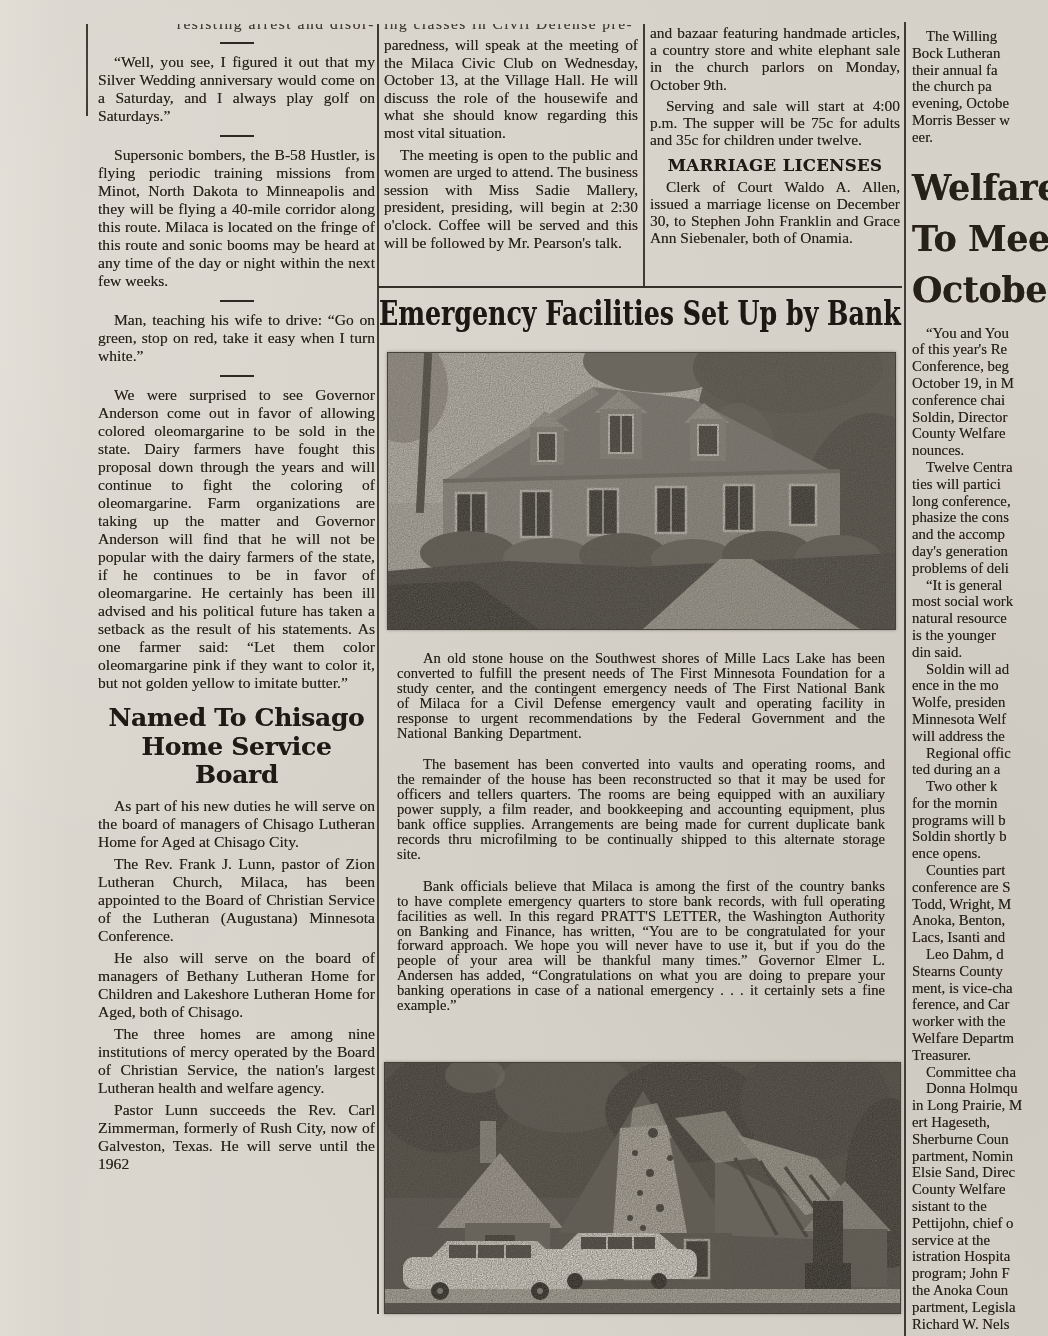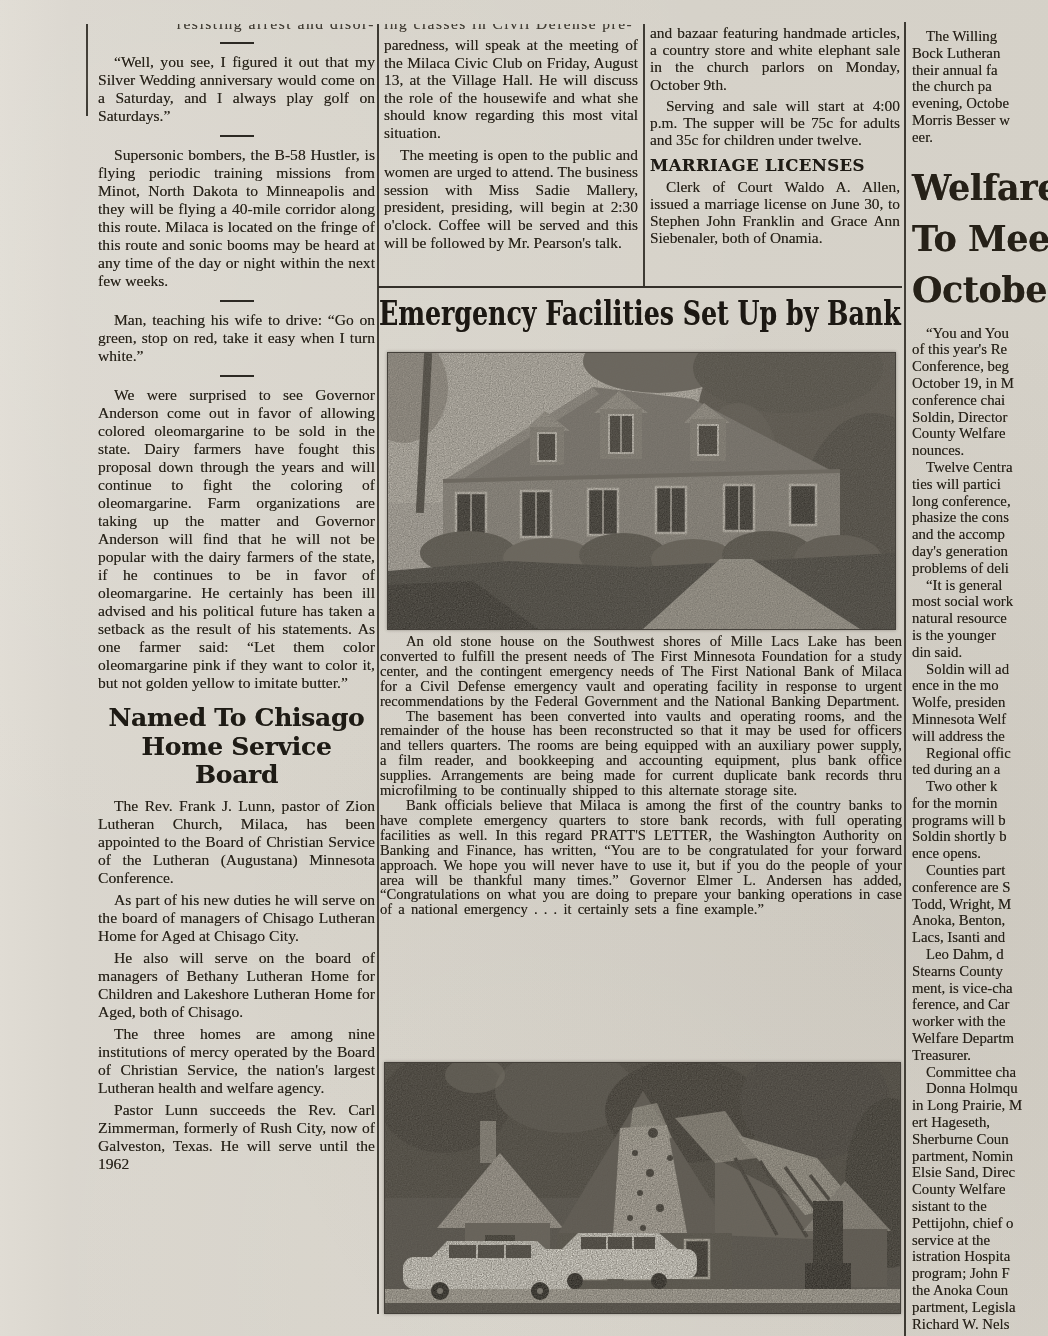--- a/index.html
+++ b/index.html
@@ -23,28 +23,28 @@
   .para{margin:0 0 4px;text-indent:16px;}
   .cont{text-indent:0;}
   .dash{height:13px;position:relative;text-indent:0;}
   .dash::after{content:"";position:absolute;left:50%;transform:translateX(-50%);top:6px;width:34px;border-top:2px solid #2c2923;}
   .cutline{height:9px;overflow:hidden;position:relative;margin-bottom:3px;opacity:.85;}
   .cutline span{position:absolute;top:-9px;white-space:nowrap;letter-spacing:1.5px;}
   .cutline.endright span{right:0;}
   .cutline.startleft span{left:0;}
   .headline2{font-family:"DejaVu Serif", serif;font-weight:700;font-size:25px;line-height:1.14;
     text-align:center;text-indent:0;margin:12px 0 7px;color:#1e1b15;letter-spacing:-0.3px;}
-  .subhead{font-family:"DejaVu Serif", serif;font-weight:700;font-size:16.5px;
+  .subhead{text-align:center;font-family:"DejaVu Serif", serif;font-weight:700;font-size:16.5px;
     letter-spacing:0.4px;margin:9px 0 3px;text-indent:0;color:#1e1b15;}
   .vrule{position:absolute;width:2px;background:linear-gradient(#3d3a33,#4a463e 60%,#3d3a33);}
   .hrule{position:absolute;height:2px;background:#34302a;}
   .bank-headline{position:absolute;left:379px;top:294px;width:523px;white-space:nowrap;
     font-family:"DejaVu Serif", serif;font-weight:700;font-size:33px;color:#1c1813;letter-spacing:0;}
   .article{left:380px;top:634px;width:522px;font-size:14.6px;line-height:14.9px;word-spacing:2.5px;}
-  .apara{margin:0;text-indent:26px;}
+  .apara{margin:17px;text-indent:26px;}
   .photo{position:absolute;border:1px solid #44403a;box-shadow:0 0 3px rgba(50,45,38,0.4);}
   .photo svg{display:block;width:100%;height:100%;}
   .line{white-space:nowrap;}
   .ind{padding-left:14px;}
   .welfare-head{margin:16px 0 10px;}
   .wline{font-family:"DejaVu Serif", serif;font-weight:700;font-size:35px;line-height:51px;
     white-space:nowrap;color:#262118;letter-spacing:-0.5px;}
 </style>
 </head>
 <body>
@@ -66,45 +66,45 @@
         <div class="para">“Well, you see, I figured it out that my Silver Wedding anniversary would come on a Saturday, and I always play golf on Saturdays.”</div>
         <div class="para dash"></div>
         <div class="para">Supersonic bombers, the B-58 Hustler, is flying periodic training missions from Minot, North Dakota to Minneapolis and they will be flying a 40-mile corridor along this route. Milaca is located on the fringe of this route and sonic booms may be heard at any time of the day or night within the next few weeks.</div>
         <div class="para dash"></div>
         <div class="para">Man, teaching his wife to drive: “Go on green, stop on red, take it easy when I turn white.”</div>
         <div class="para dash"></div>
         <div class="para">We were surprised to see Governor Anderson come out in favor of allowing colored oleomargarine to be sold in the state. Dairy farmers have fought this proposal down through the years and will continue to fight the coloring of oleomargarine. Farm organizations are taking up the matter and Governor Anderson will find that he will not be popular with the dairy farmers of the state, if he continues to be in favor of oleomargarine. He certainly has been ill advised and his political future has taken a setback as the result of his statements. As one farmer said: “Let them color oleomargarine pink if they want to color it, but not golden yellow to imitate butter.”</div>
       </div>
     <h2 class="headline2">Named To Chisago Home Service Board</h2>
     <div>
+        <div class="para">As part of his new duties he will serve on the board of managers of Chisago Lutheran Home for Aged at Chisago City.</div>
         <div class="para">The Rev. Frank J. Lunn, pastor of Zion Lutheran Church, Milaca, has been appointed to the Board of Christian Service of the Lutheran (Augustana) Minnesota Conference.</div>
-        <div class="para">As part of his new duties he will serve on the board of managers of Chisago Lutheran Home for Aged at Chisago City.</div>
         <div class="para">He also will serve on the board of managers of Bethany Lutheran Home for Children and Lakeshore Lutheran Home for Aged, both of Chisago.</div>
         <div class="para">The three homes are among nine institutions of mercy operated by the Board of Christian Service, the nation's largest Lutheran health and welfare agency.</div>
         <div class="para">Pastor Lunn succeeds the Rev. Carl Zimmerman, formerly of Rush City, now of Galveston, Texas. He will serve until the 1962</div>
       </div>
   </div>
 
   <div class="col col2">
     <div class="cutline startleft">
       <span>ing classes in Civil Defense pre-</span>
     </div>
     <div>
-        <div class="para cont">paredness, will speak at the meeting of the Milaca Civic Club on Friday, August 13, at the Village Hall. He will discuss the role of the housewife and what she should know regarding this most vital situation.</div>
+        <div class="para cont">paredness, will speak at the meeting of the Milaca Civic Club on Wednesday, October 13, at the Village Hall. He will discuss the role of the housewife and what she should know regarding this most vital situation.</div>
         <div class="para">The meeting is open to the public and women are urged to attend. The business session with Miss Sadie Mallery, president, presiding, will begin at 2:30 o'clock. Coffee will be served and this will be followed by Mr. Pearson's talk.</div>
       </div>
   </div>
 
   <div class="col col3">
     <div>
         <div class="para cont">and bazaar featuring handmade articles, a country store and white elephant sale in the church parlors on Monday, October 9th.</div>
         <div class="para">Serving and sale will start at 4:00 p.m. The supper will be 75c for adults and 35c for children under twelve.</div>
       </div>
     <div class="subhead">MARRIAGE LICENSES</div>
-    <p class="para">Clerk of Court Waldo A. Allen, issued a marriage license on June 30, to Stephen John Franklin and Grace Ann Siebenaler, both of Onamia.</p>
+    <p class="para">Clerk of Court Waldo A. Allen, issued a marriage license on December 30, to Stephen John Franklin and Grace Ann Siebenaler, both of Onamia.</p>
   </div>
 
   <div class="bank-headline" style="transform-origin: left center; transform: scaleX(0.765396);">Emergency Facilities Set Up by Bank</div>
 
   <div class="photo" id="photo1" style="left:387px;top:352px;width:507px;height:276px;">
     <svg viewBox="0 0 507 276" preserveAspectRatio="none" aria-hidden="true">
       <defs>
         <filter id="g1" x="0" y="0" width="100%" height="100%">
           <feTurbulence type="fractalNoise" baseFrequency="0.85" numOctaves="2" result="n"></feTurbulence>
           <feColorMatrix in="n" type="matrix" values="0 0 0 0 0.15  0 0 0 0 0.14  0 0 0 0 0.12  0.65 0.65 0.65 0 -0.5"></feColorMatrix>

